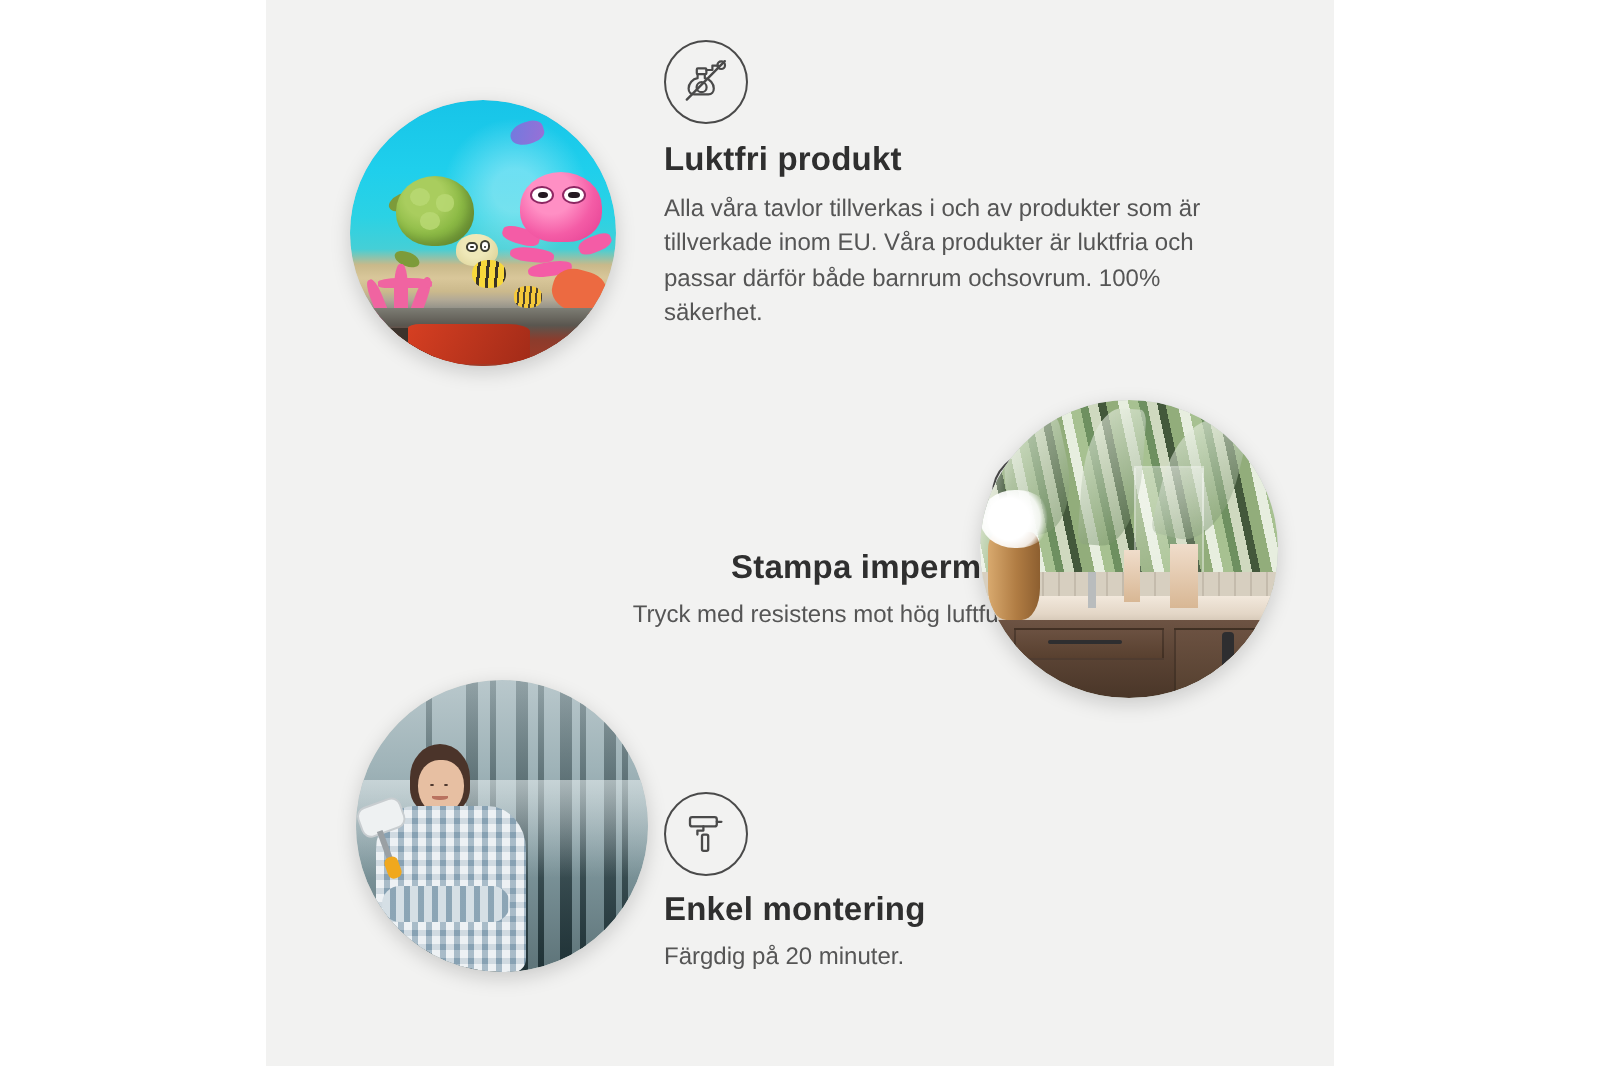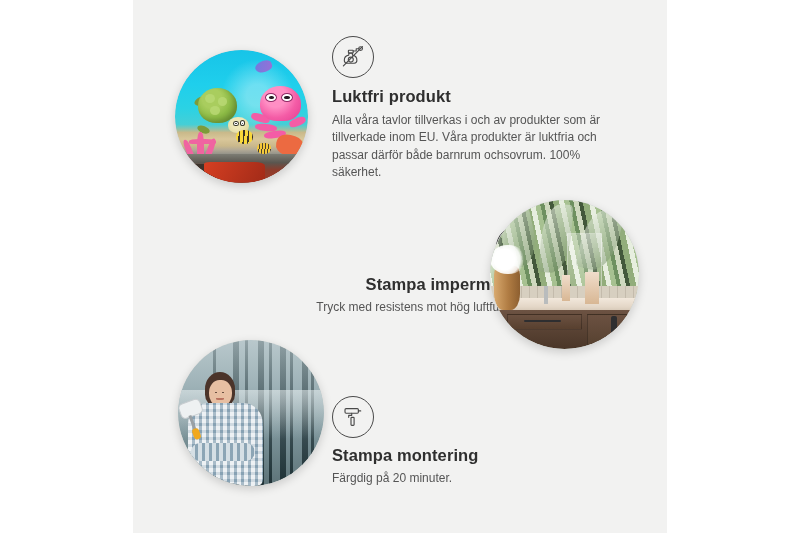--- a/index.html
+++ b/index.html
@@ -300,21 +300,21 @@
     line-height: 1.2;
   }
   .f-body {
     font-size: 12px;
     color: #555555;
     line-height: 1.46;
     margin: 0;
   }
 
   
-  .feature-odorless { left: 199px; top: 36px; width: 300px; text-align: left; }
+  .feature-odorless { left: 199px; top: 20px; width: 300px; text-align: left; }
   .feature-odorless .icon-circle { margin-bottom: 9px; }
   .feature-odorless .f-title { margin-bottom: 5px; }
 
   
   .feature-waterproof { left: 75px; top: 226px; width: 330px; text-align: right; }
   .feature-waterproof .icon-wrap { display: flex; justify-content: flex-end; margin-bottom: 7px; }
   .feature-waterproof .f-title { margin-bottom: 4px; }
 
   
   .feature-mounting { left: 199px; top: 396px; width: 300px; text-align: left; }
@@ -482,18 +482,18 @@
       <div class="icon-circle">
         <svg width="26" height="26" viewBox="0 0 26 26" aria-hidden="true">
           <g fill="none" stroke="#4a4a4a" stroke-width="1.15" stroke-linecap="round" stroke-linejoin="round">
             <rect x="5.0" y="4.6" width="13.4" height="4.6" rx="1.1"></rect>
             <path d="M11.7 9.2 v2.1 h-3.0 v2.0"></path>
             <rect x="11.0" y="13.3" width="3.1" height="8.1" rx="0.8"></rect>
             <path d="M18.4 6.9 h2.3"></path>
           </g>
         </svg>
       </div>
-      <p class="f-title">Stampa montering</p>
+      <p class="f-title">Enkel montering</p>
       <p class="f-body">Färgdig på 20 minuter.</p>
     </div>
 
   </div>
 </div>
 
 </body></html>

